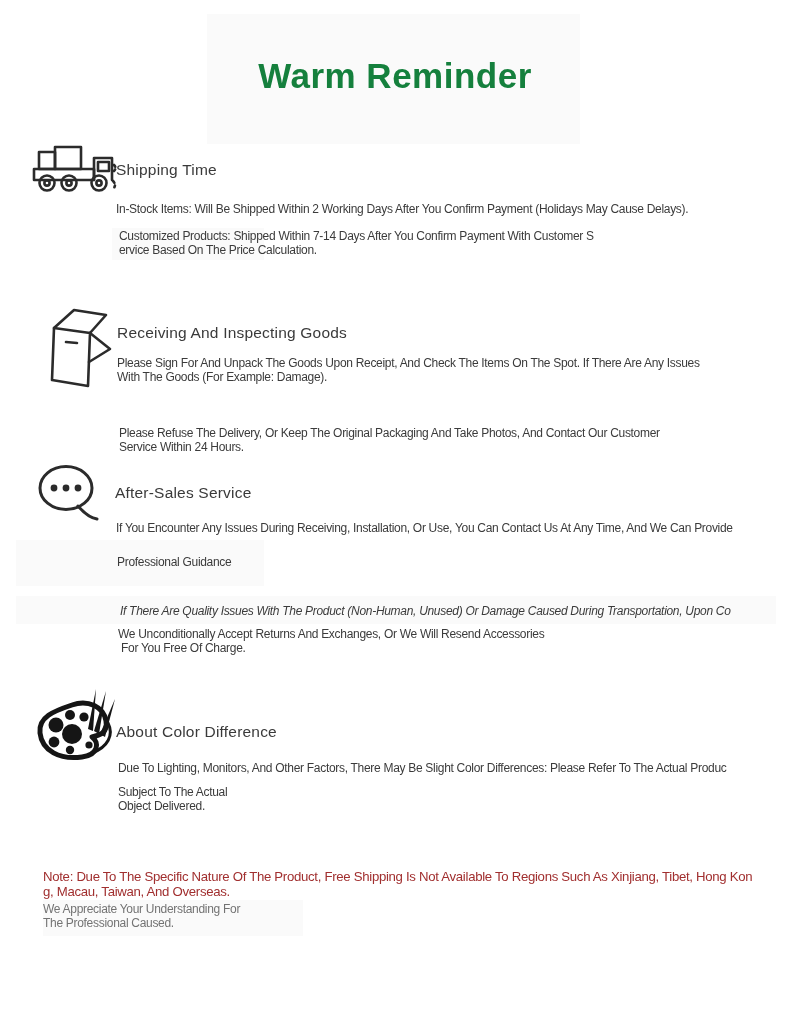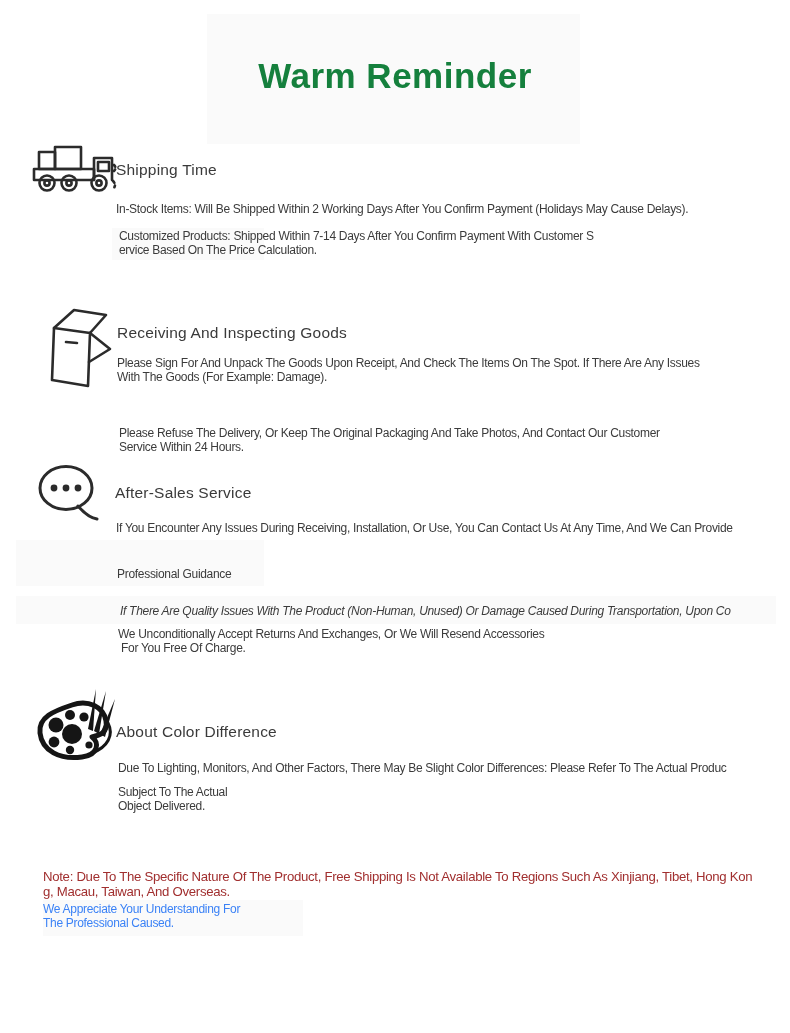--- a/index.html
+++ b/index.html
@@ -20,21 +20,21 @@
   .heading{
     position:absolute;margin:0;font-size:15.5px;font-weight:400;
     color:#3a3a3a;letter-spacing:0.2px;white-space:pre;
   }
   .para{position:absolute;}
   .line{
     white-space:pre;font-size:12px;line-height:14px;
     letter-spacing:-0.3px;color:#3b3b3b;
   }
   .note .line{color:#a12f2f;font-size:13.2px;line-height:15px;}
-  .thanks .line{color:#3b82f6;}
+  .thanks .line{color:#737373;}
 </style>
 </head>
 <body>
 
 <div class="page">
 
   <div class="bg-panel" style="left:207px;top:14px;width:373px;height:130px;"></div>
   <div class="bg-panel" style="left:112px;top:228px;width:152px;height:32px;"></div>
   <div class="bg-panel" style="left:16px;top:540px;width:248px;height:46px;"></div>
   <div class="bg-panel" style="left:16px;top:596px;width:760px;height:28px;"></div>
@@ -97,21 +97,21 @@
         <circle cx="18" cy="25" r="3.4" fill="#2b2b2b"></circle>
         <circle cx="30" cy="25" r="3.4" fill="#2b2b2b"></circle>
         <circle cx="42" cy="25" r="3.4" fill="#2b2b2b"></circle>
         <path d="M42 43 C48 50 55 55 61 56" stroke="#2b2b2b" stroke-width="3" stroke-linecap="round"></path>
       </svg>
     </div>
     <h2 class="heading" style="left:115px;top:484px;">After-Sales Service</h2>
     <div class="para" style="left:116px;top:521px;">
       <div class="line">If You Encounter Any Issues During Receiving, Installation, Or Use, You Can Contact Us At Any Time, And We Can Provide</div>
     </div>
-    <div class="para" style="left:117px;top:555px;margin-top:12px;">
+    <div class="para" style="left:117px;top:555px;">
       <div class="line">Professional Guidance</div>
     </div>
     <div class="para" style="left:120px;top:604px;font-style:italic;">
       <div class="line">If There Are Quality Issues With The Product (Non-Human, Unused) Or Damage Caused During Transportation, Upon Co</div>
     </div>
     <div class="para" style="left:118px;top:627px;">
       <div class="line">We Unconditionally Accept Returns And Exchanges, Or We Will Resend Accessories</div>
       <div class="line"> For You Free Of Charge.</div>
     </div>
   </section>

